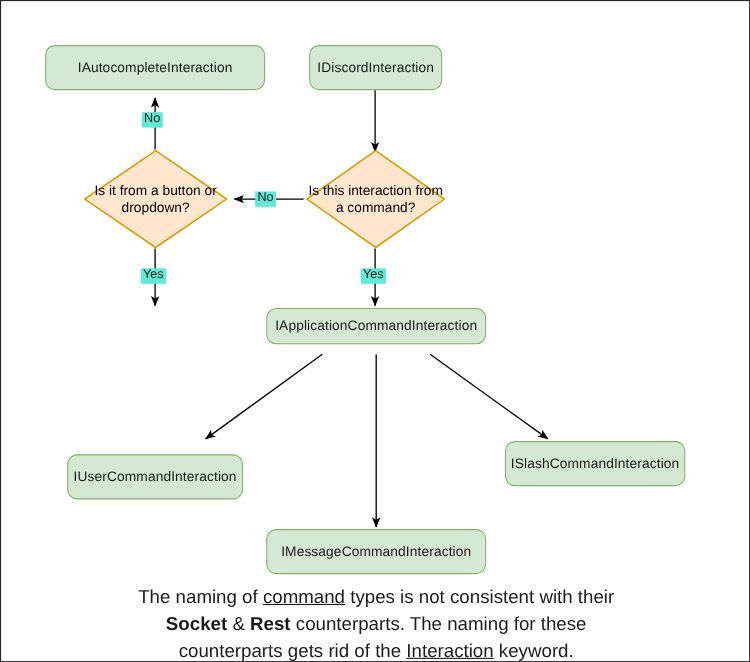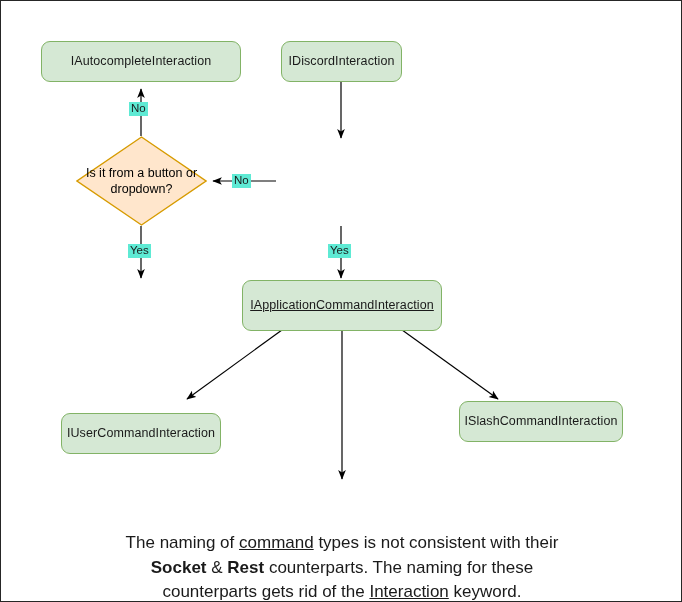--- a/index.html
+++ b/index.html
@@ -142,34 +142,43 @@
     <span>IDiscordInteraction</span>
   </div>
 
   <div class="diamond-wrap" style="left:75px; top:135px; width:131px; height:90px;">
     <svg width="131" height="90" viewBox="0 0 131 90">
       <polygon points="65.5,1 130,45 65.5,89 1,45" fill="#ffe6cc" stroke="#d79b00" stroke-width="1.4"></polygon>
     </svg>
     <div class="diamond-label">Is it from a button or dropdown?</div>
   </div>
 
+  <div class="diamond-wrap" style="left:277px; top:135px; width:127px; height:90px;">
+    <svg width="127" height="90" viewBox="0 0 127 90">
+      <polygon points="63.5,1 126,45 63.5,89 1,45" fill="#ffe6cc" stroke="#d79b00" stroke-width="1.4"></polygon>
+    </svg>
+    <div class="diamond-label">Is this interaction from a command?</div>
+  </div>
 
 
-  <div class="node proc" style="left:241px; top:279px; width:200px; height:51px;text-decoration:underline;">
+  <div class="node proc" style="left:241px; top:279px; width:200px; height:33px;">
     <span>IApplicationCommandInteraction</span>
   </div>
 
   <div class="node proc" style="left:60px; top:412px; width:160px; height:41px;">
     <span>IUserCommandInteraction</span>
   </div>
 
   <div class="node proc" style="left:458px; top:400px; width:164px; height:41px;">
     <span>ISlashCommandInteraction</span>
   </div>
 
+  <div class="node proc" style="left:241px; top:480px; width:200px; height:41px;">
+    <span>IMessageCommandInteraction</span>
+  </div>
 
   <div class="edge-label" style="left:128px; top:101px;">No</div>
 
   <div class="edge-label" style="left:231px; top:173px;">No</div>
 
   <div class="edge-label" style="left:127px; top:243px;">Yes</div>
 
   <div class="edge-label" style="left:327px; top:243px;">Yes</div>
 
   <div class="footnote">

